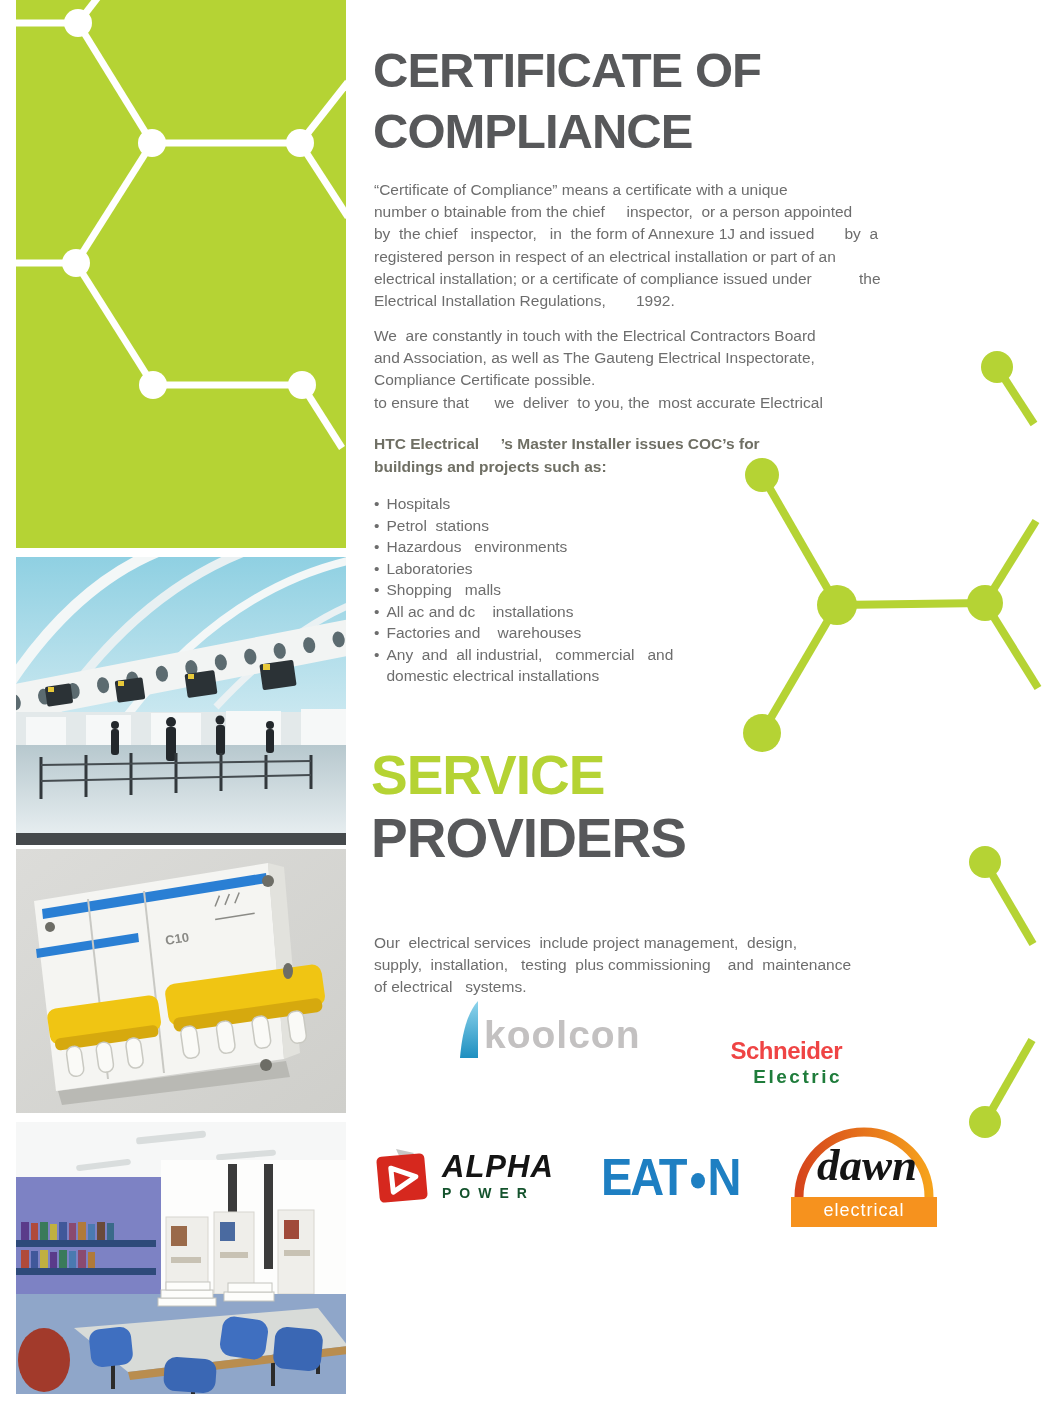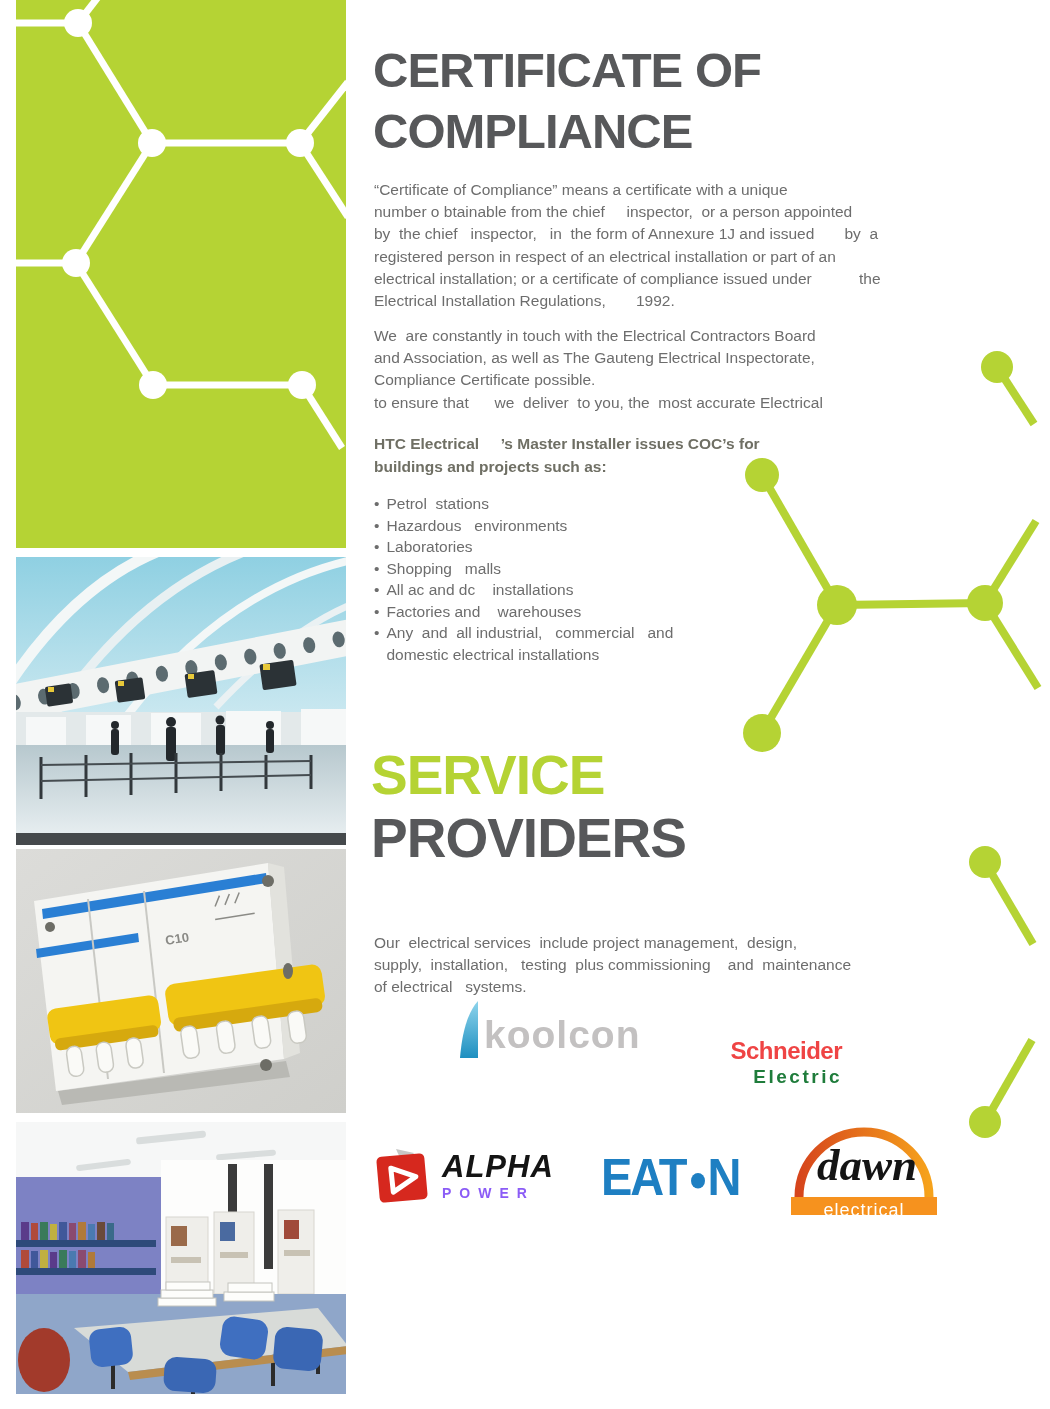--- a/index.html
+++ b/index.html
@@ -43,28 +43,28 @@
   .logo { position:absolute; }
   .logo-koolcon { left:458px; top:1000px; display:flex; align-items:flex-end; }
   .logo-koolcon .kc-text { font-size:39px; font-weight:bold; color:#c3c1c1; letter-spacing:1px; line-height:46px; margin-left:4px; }
   .logo-schneider { left:672px; top:1036px; width:170px; }
   .logo-schneider .sch-line1 { font-size:24px; font-weight:bold; color:#ef4444; letter-spacing:-0.5px; line-height:30px;text-align:right; }
   .logo-schneider .sch-line2 { display:flex; align-items:center; margin-left:38px; margin-top:0px;gap:40px; }
   .logo-schneider .sch-line2 span { font-size:19px; font-weight:bold; color:#1f7c3b; letter-spacing:2.5px; margin-left:3px; }
   .logo-alpha { left:374px; top:1147px; display:flex; align-items:center; }
   .logo-alpha .alpha-text { margin-left:10px; }
   .logo-alpha .alpha-word { font-size:31px; font-weight:bold; font-style:italic; color:#141414; letter-spacing:1px; line-height:30px; }
-  .logo-alpha .power-word { font-size:14px; font-weight:bold; color:#8b5cf6; letter-spacing:8px; margin-top:3px; }
+  .logo-alpha .power-word { font-size:14px; font-weight:bold; color:#14532d; letter-spacing:8px; margin-top:3px; }
   .logo-eaton { left:601px; top:1146px; display:flex; align-items:center; color:#1e7fc2; font-weight:bold; font-size:47px; letter-spacing:-2px; transform:scaleY(1.12); transform-origin:top; }
   .logo-eaton .eaton-dot { width:14px; height:14px; border-radius:50%; background:#1e7fc2; margin:6px 3px 0 5px; }
   .logo-dawn { left:789px; top:1121px; width:150px; height:100px; }
   .logo-dawn svg.arch { position:absolute; left:0; top:0; }
   .logo-dawn .dawn-script { position:absolute; left:6px; top:18px; width:144px; text-align:center;
      font-family:"Liberation Serif", serif; font-style:italic; font-weight:bold; font-size:45px; color:#141414; }
-  .logo-dawn .dawn-banner { position:absolute; left:2px; top:76px; width:146px; height:18px; background:#f6921e;
+  .logo-dawn .dawn-banner { position:absolute; left:2px; top:76px; width:146px; height:30px; background:#f6921e;
      color:#fff; font-size:18px; letter-spacing:1px; text-align:center; line-height:26px; }
 </style>
 </head>
 <body>
 
 <div class="page">
 
   <div class="green-panel">
     <svg viewBox="0 0 330 548">
       <g stroke="#ffffff" stroke-width="7" fill="none">
@@ -334,20 +334,23 @@
     <div class="pline">to ensure that      we  deliver  to you, the  most accurate Electrical</div>
   </div>
 
   <div class="subheading">
     <div class="pline">HTC Electrical     ’s Master Installer issues COC’s for</div>
     <div class="pline">buildings and projects such as:</div>
   </div>
 
   <ul class="bullet-list">
     <li>
+        <span>Hospitals</span>
+      </li>
+    <li>
         <span>Petrol  stations</span>
       </li>
     <li>
         <span>Hazardous   environments</span>
       </li>
     <li>
         <span>Laboratories</span>
       </li>
     <li>
         <span>Shopping   malls</span>

